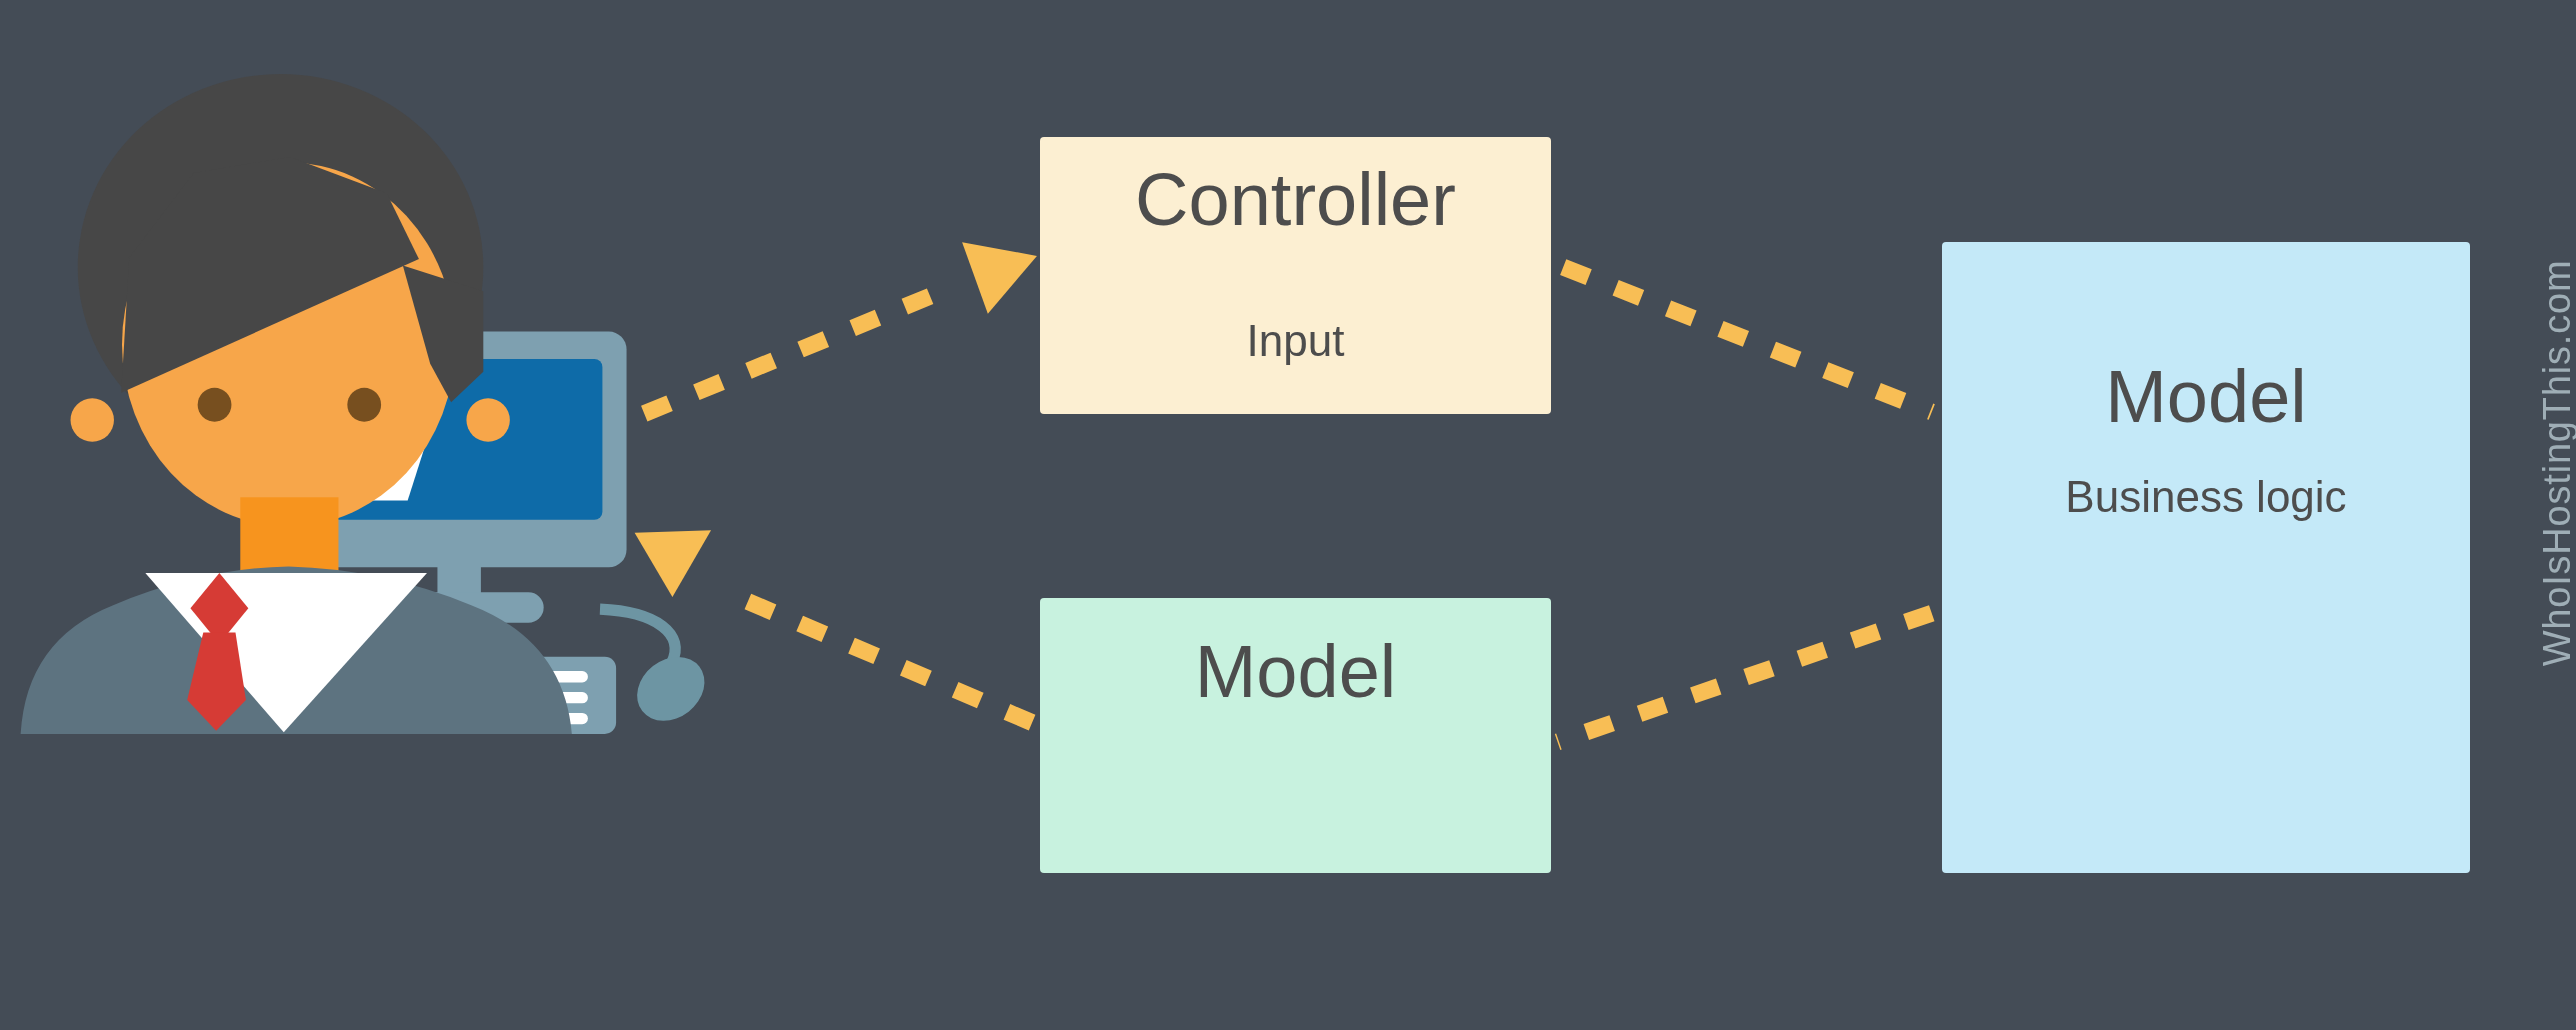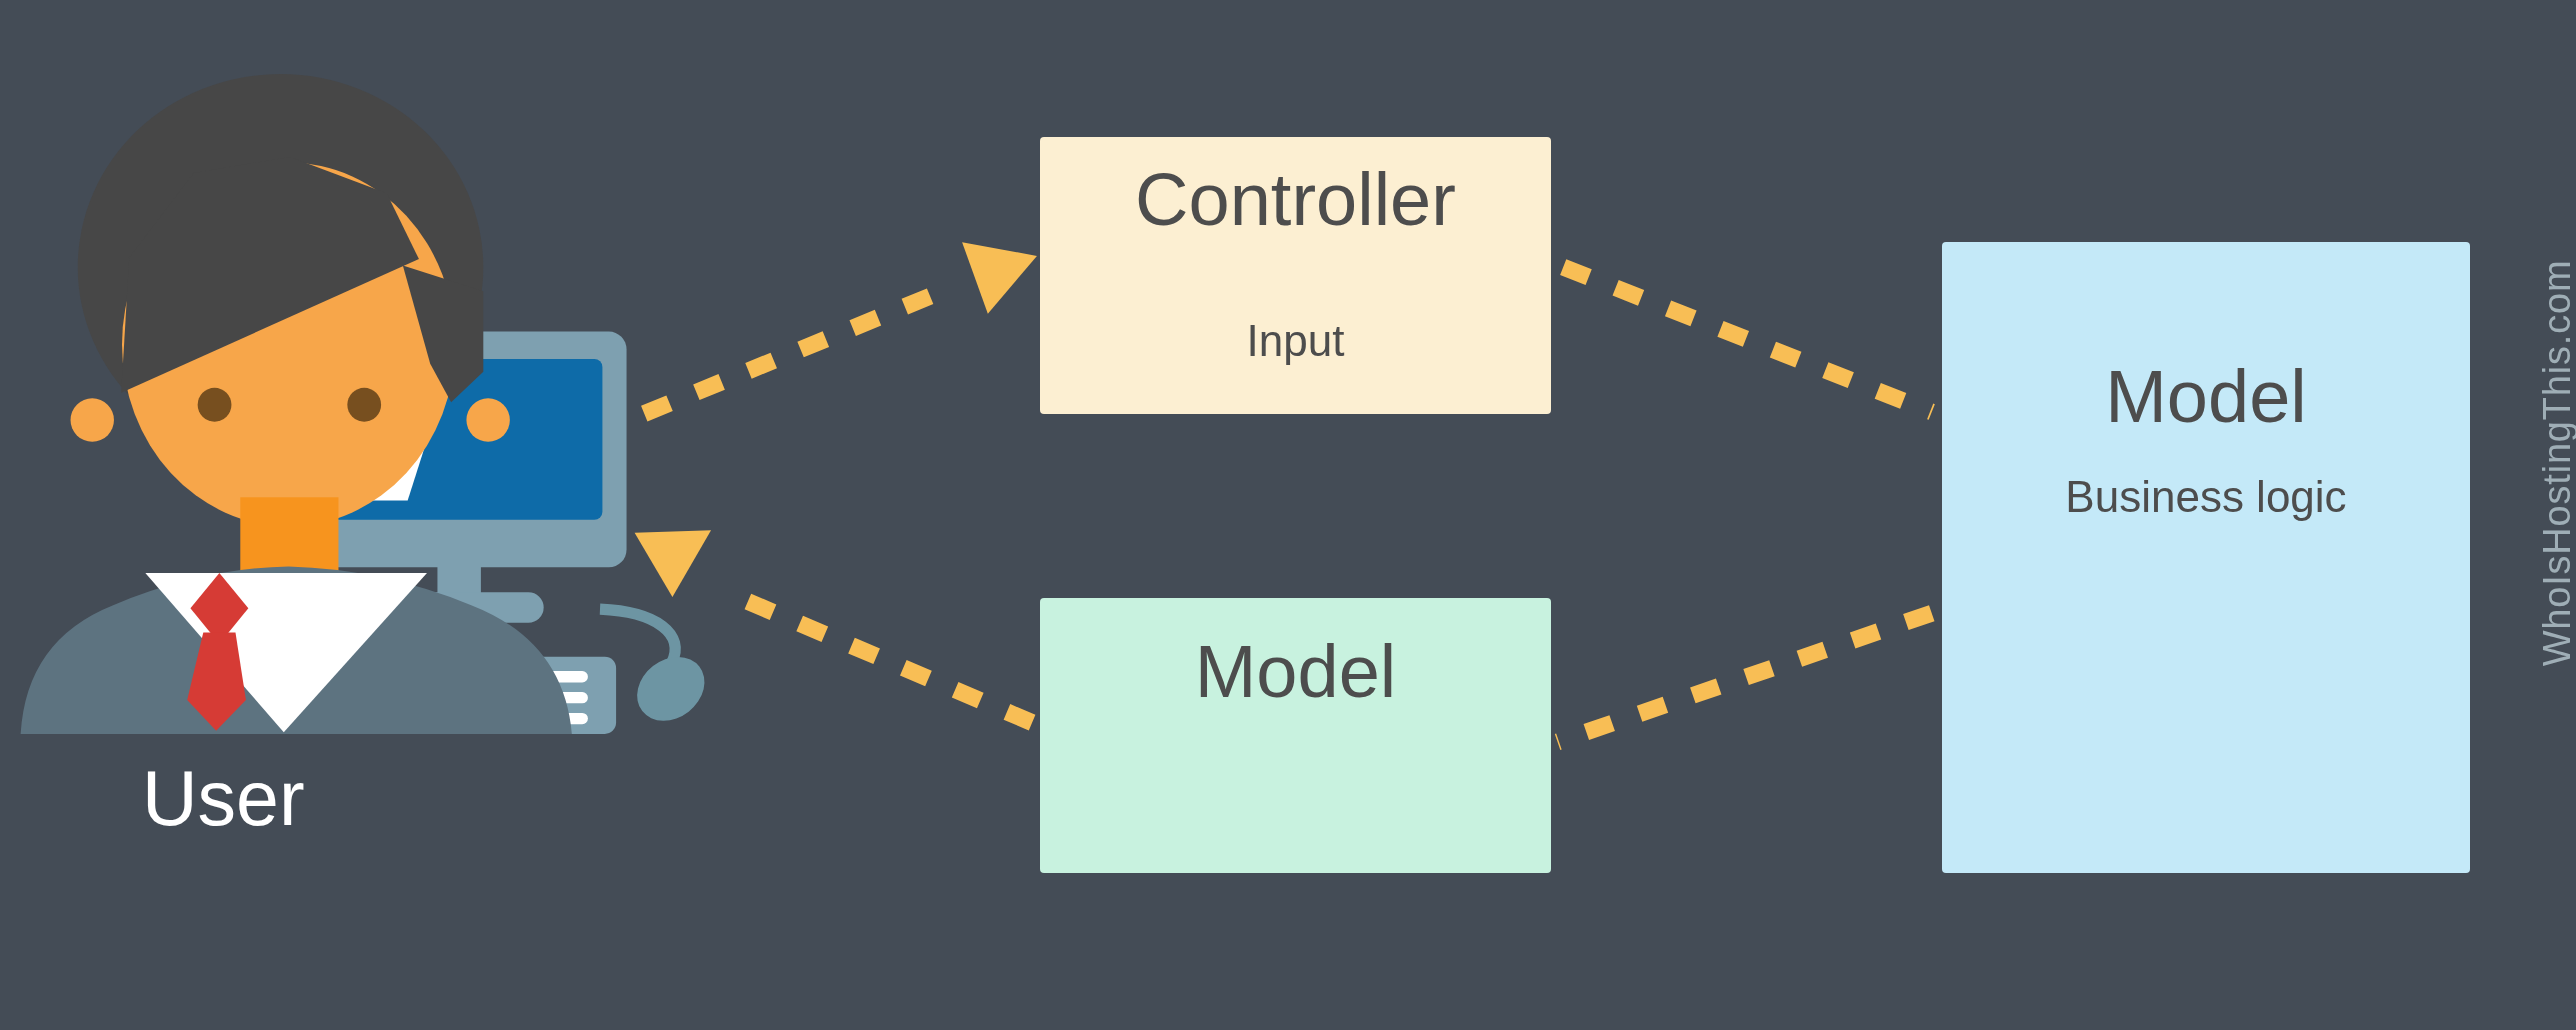--- a/index.html
+++ b/index.html
@@ -97,18 +97,17 @@
 
   <div class="node node-view">
     <div class="node-title">Model</div>
   </div>
 
   <div class="node node-model">
     <div class="node-title">Model</div>
     <div class="node-sub">Business logic</div>
   </div>
 
-  <div class="user-label">User</div>
 
   <div class="watermark">WhoIsHostingThis.com</div>
 
 </div>
 
 
 </body></html>

